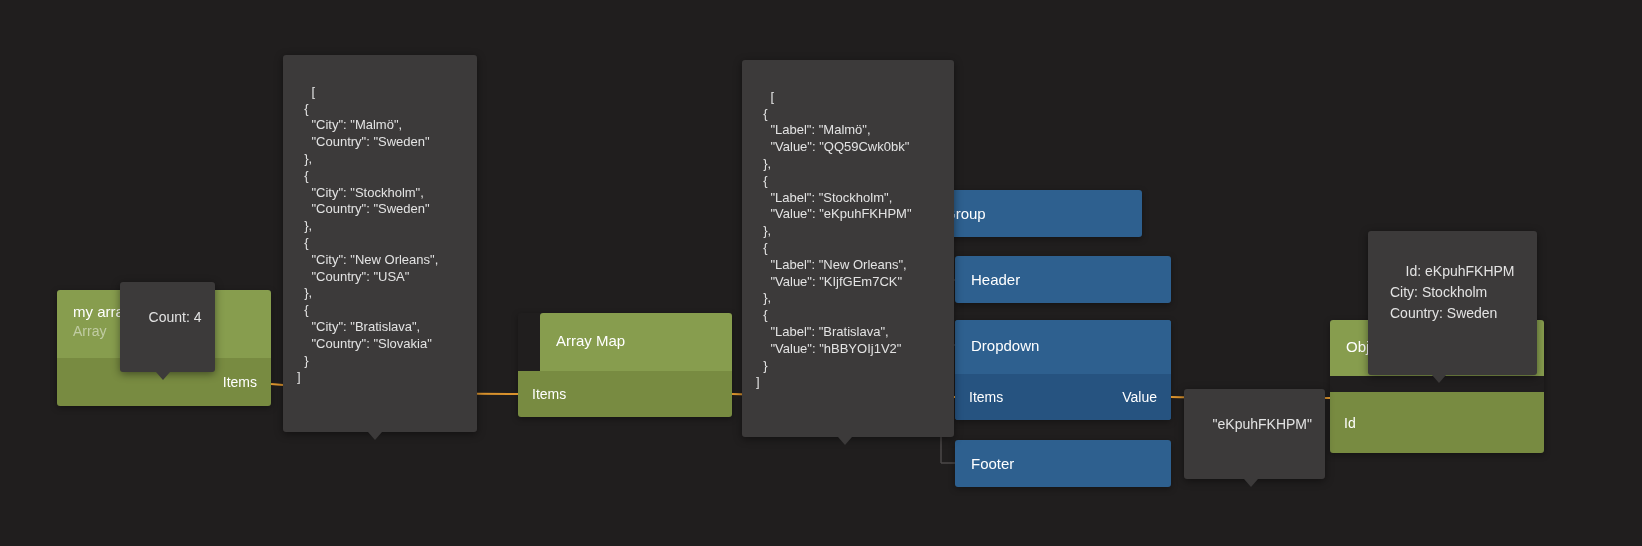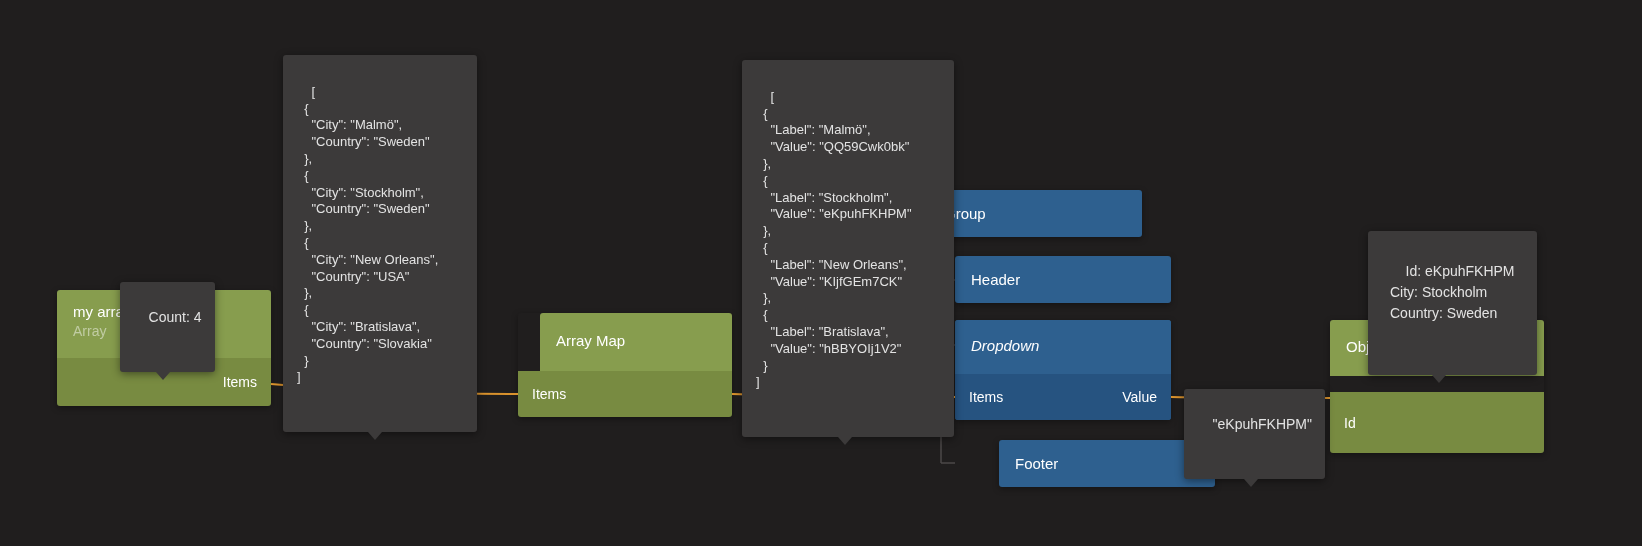--- a/index.html
+++ b/index.html
@@ -73,30 +73,30 @@
 
   <div class="node node-blue simple" style="left:928px;top:190px;width:214px;">
     <div class="node-title">Group</div>
   </div>
 
   <div class="node node-blue simple" style="left:955px;top:256px;width:216px;">
     <div class="node-title">Header</div>
   </div>
 
   <div class="node node-blue" style="left:955px;top:320px;width:216px;">
-    <div class="head" style="height:54px;padding-top:16px;font-style:italic;">
+    <div class="head" style="height:54px;padding-top:16px;">
       <div class="node-title">Dropdown</div>
     </div>
     <div class="ports split" style="height:46px;">
       <span class="port-label">Items</span>
       <span class="port-label">Value</span>
     </div>
   </div>
 
-  <div class="node node-blue simple" style="left:999px;top:440px;width:216px;">
+  <div class="node node-blue simple" style="left:955px;top:440px;width:216px;">
     <div class="node-title">Footer</div>
   </div>
 
   <div class="node node-green" style="left:1330px;top:320px;width:214px;">
     <div class="head" style="height:56px;padding-top:17px;">
       <div class="node-title">Object</div>
     </div>
     <div class="ports" style="height:61px;margin-top:16px;">
       <span class="port-label">Id</span>
     </div>

